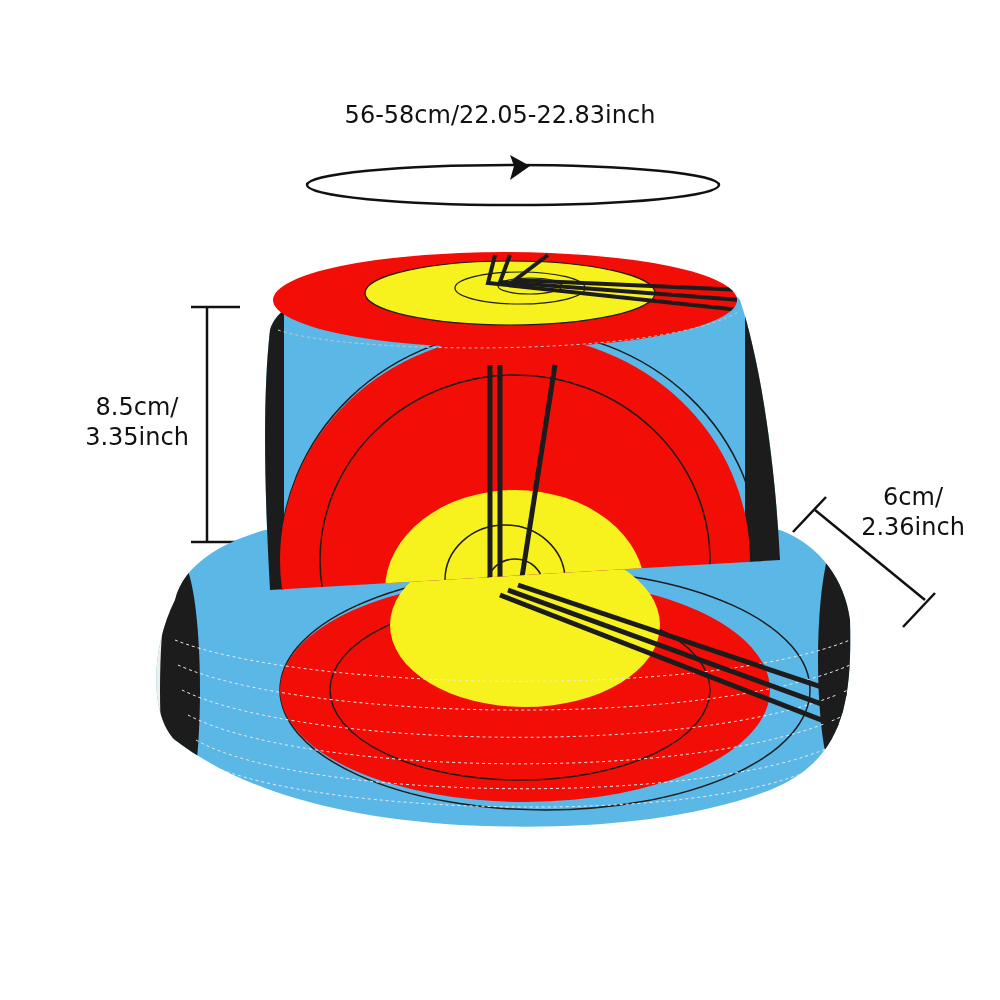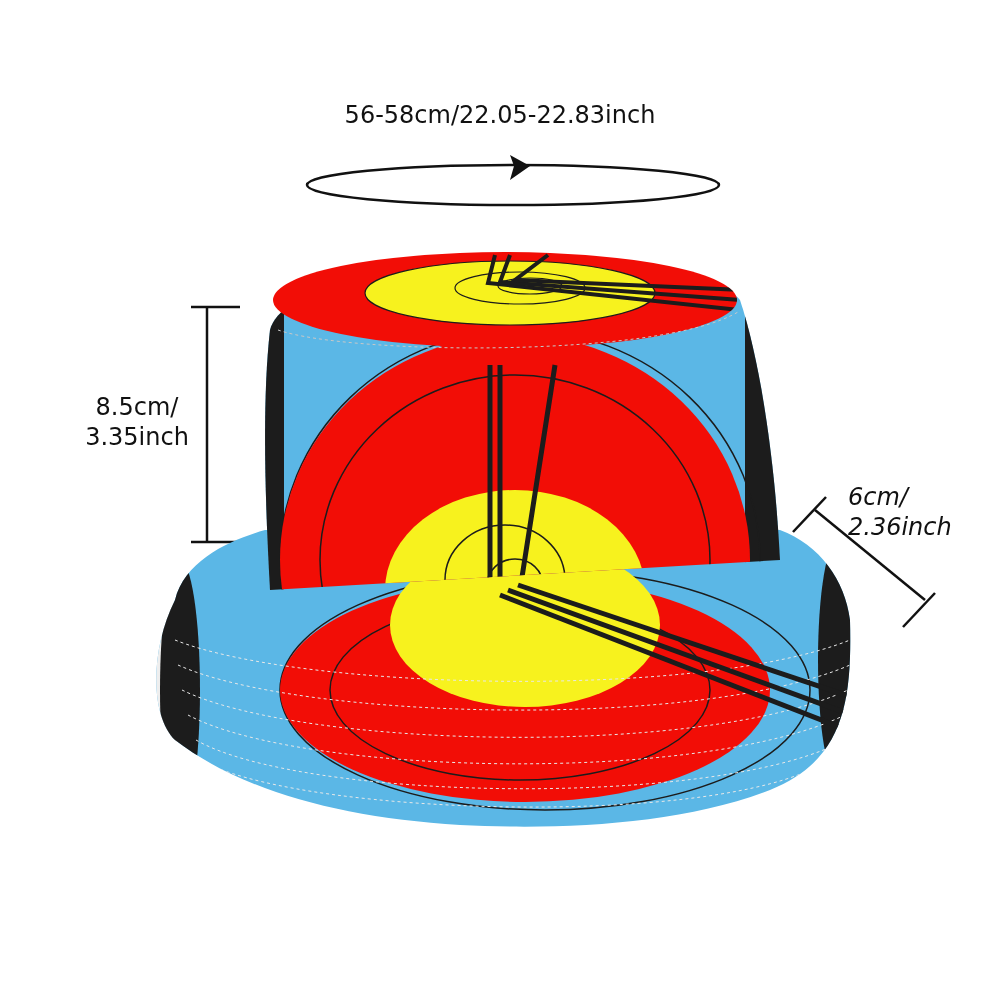--- a/index.html
+++ b/index.html
@@ -1,20 +1,20 @@
 <!DOCTYPE html>
 <html><head>
 <meta charset="utf-8">
 <style>
   html,body{margin:0;padding:0;background:#ffffff;}
   body{width:1000px;height:1000px;position:relative;overflow:hidden;font-family:"DejaVu Sans",sans-serif;color:#111;}
   .label{position:absolute;font-size:24px;line-height:30px;color:#111;white-space:nowrap;}
   #circ-label{left:0;width:1000px;top:100px;text-align:center;}
   #height-label{left:72px;width:130px;top:368px;text-align:center;margin-top:24px;}
-  #brim-label{left:848px;width:130px;top:482px;font-style:italic;}
+  #brim-label{left:848px;width:130px;top:482px;text-align:center;}
   svg{position:absolute;left:0;top:0;}
 </style>
 </head>
 <body>
 
 <svg width="1000" height="1000" viewBox="0 0 1000 1000">
   <defs>
     <clipPath id="brimClip">
       <path d="M175,600 C185,560 230,540 265,530 L780,530 C820,545 845,580 850,620 C852,700 845,760 770,790 C680,825 560,830 460,825 C340,818 240,790 175,740 C150,715 150,650 175,600 Z"></path>
     </clipPath>

